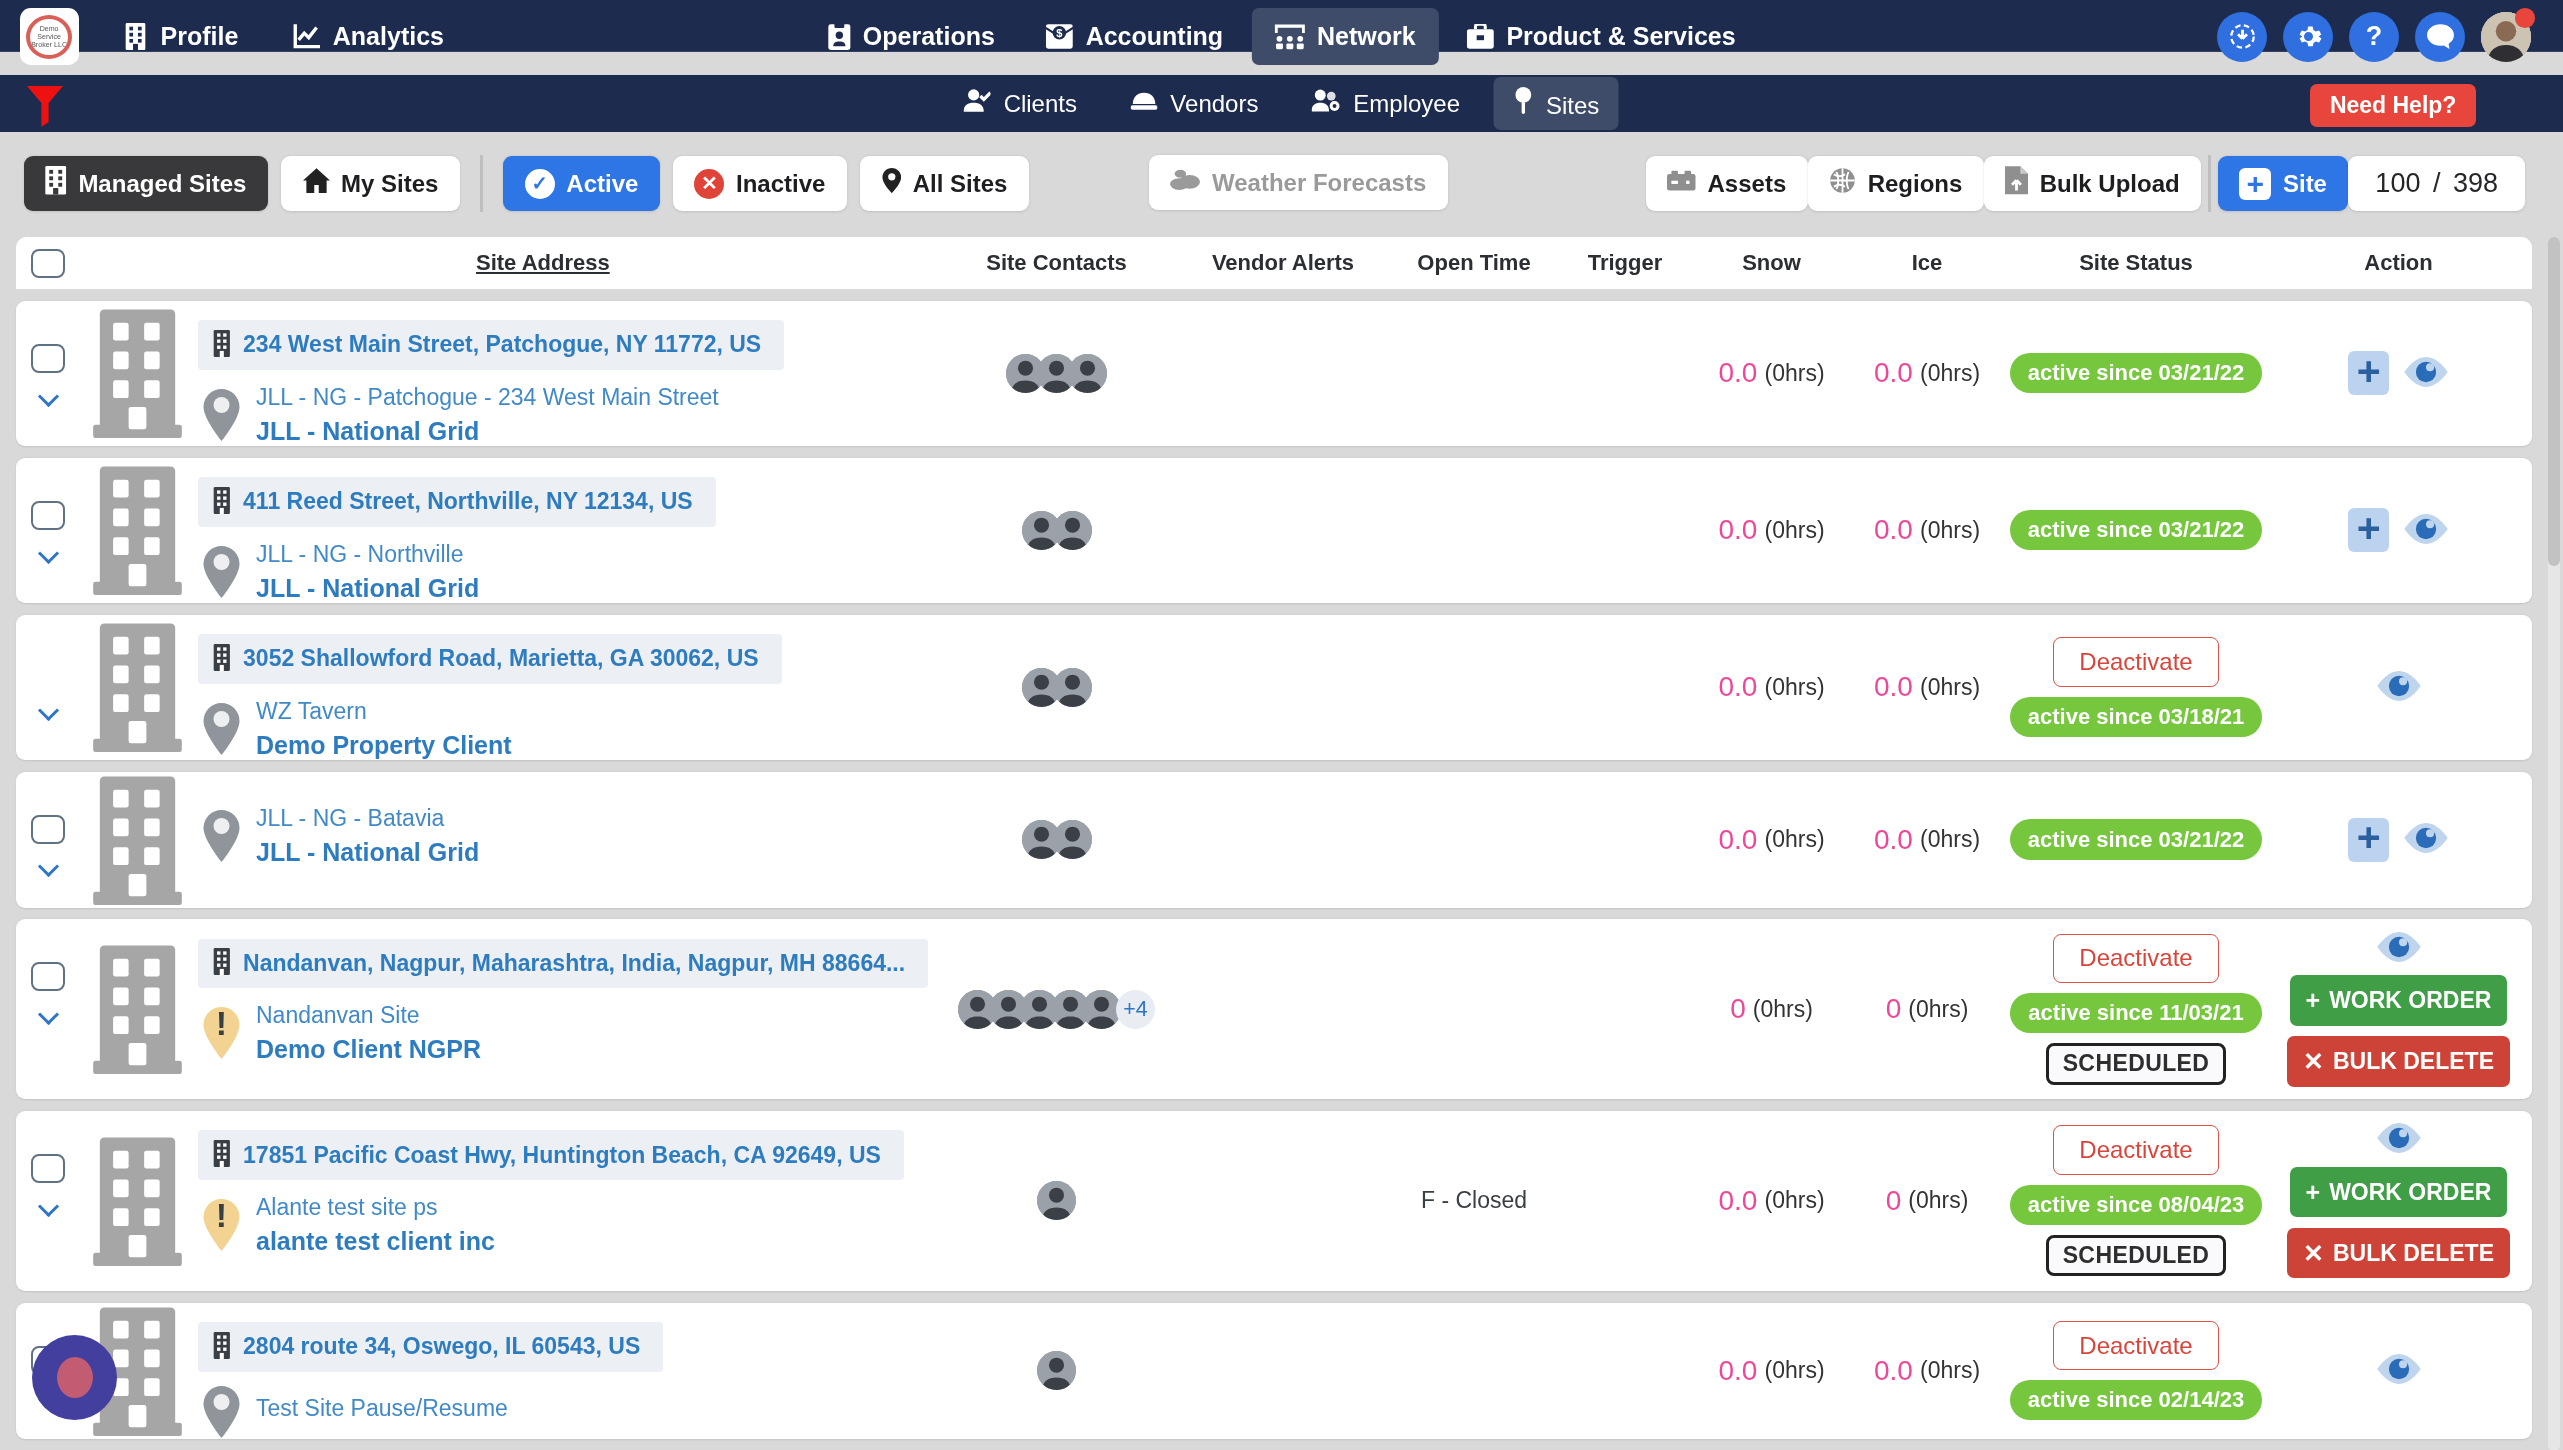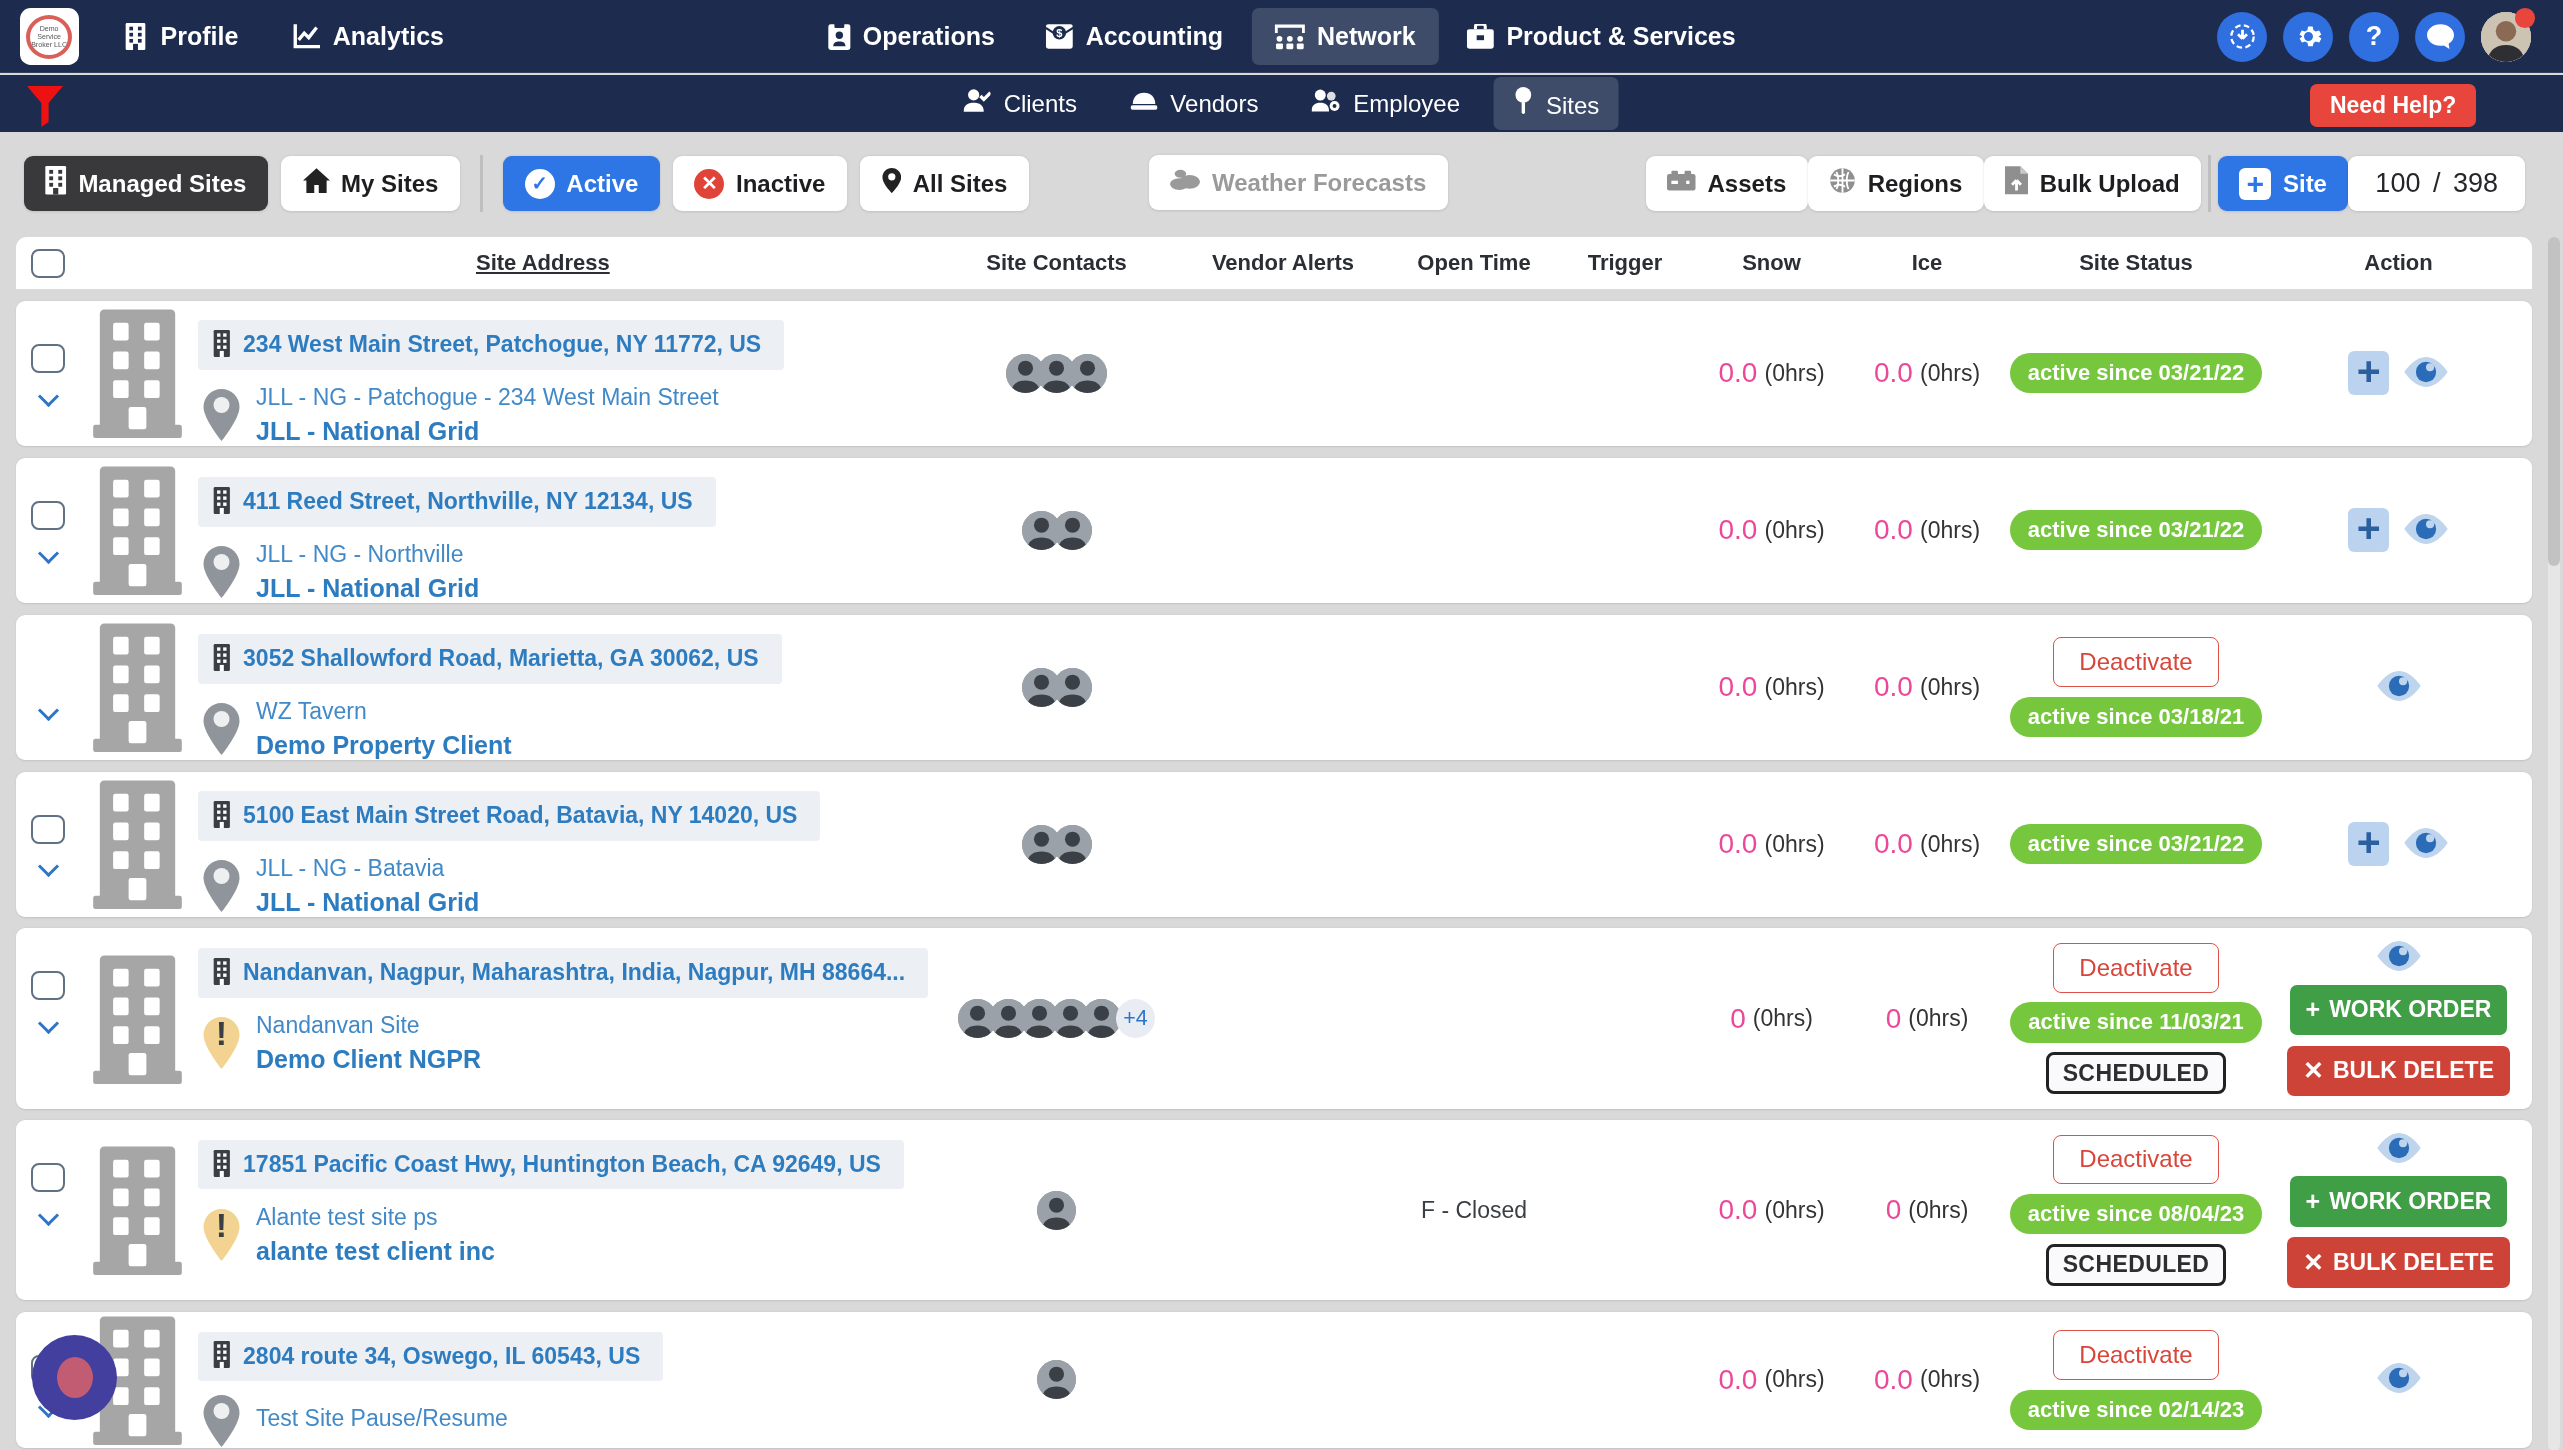--- a/index.html
+++ b/index.html
@@ -1,21 +1,21 @@
 <!DOCTYPE html>
 <html style="font-size:14.2px"><head>
 <meta charset="utf-8">
 <style>
   * { margin:0; padding:0; box-sizing:border-box; }
   html,body { width:2563px; height:1451px; overflow:hidden; background:#d9d9d9;
               font-family:"Liberation Sans", sans-serif; }
   .hidden { visibility:hidden; }
 
   
-  .nav1 { position:absolute; top:0; left:0; width:2563px; height:73px; background:#1d2b4e;
+  .nav1 { position:absolute; top:0; left:0; width:2563px; height:52px; background:#1d2b4e;
           border-bottom:1.8px solid #33415f; z-index:20; }
   .logo-card { position:absolute; left:19.6px; top:8px; width:59px; height:57px; background:#fff;
                border-radius:10.7px; display:flex; align-items:center; justify-content:center; }
   .logo-oval { width:46px; height:44px; border:4.4px solid #d96059; border-radius:50%;
                display:flex; align-items:center; justify-content:center; text-align:center;
                font-size:7.1px; line-height:8px; color:#555; overflow:hidden; }
   .nav-left { position:absolute; left:100px; top:0; height:73px; display:flex; align-items:center; gap:9px; }
   .nav-center { position:absolute; left:50%; transform:translateX(-50%); top:0; height:73px;
                 display:flex; align-items:center; gap:5.3px; }
   .nav-item { display:flex; align-items:center; gap:12.5px; color:#fff; font-size:25px; font-weight:600;
@@ -716,35 +716,20 @@
                 <rect x="9" y="21" width="7" height="8" rx="1"></rect>
                 <rect x="23" y="21" width="7" height="8" rx="1"></rect>
                 <rect x="9" y="34" width="7" height="8" rx="1"></rect>
                 <rect x="23" y="34" width="7" height="8" rx="1"></rect>
                 <rect x="16" y="46" width="8" height="10" rx="1"></rect>
               </g>
             </svg>
       </span>
     </div>
     <div class="cell addr-cell">
-      <div class="addr-pill">
-        <span><svg width="19.6" height="27" viewBox="0 0 14 20">
-                <rect x="1" y="0" width="12" height="20" rx="1" fill="#3a3f46"></rect>
-                <g fill="#fff">
-                  <rect x="3.5" y="2.5" width="2.5" height="2.5"></rect>
-                  <rect x="8" y="2.5" width="2.5" height="2.5"></rect>
-                  <rect x="3.5" y="7" width="2.5" height="2.5"></rect>
-                  <rect x="8" y="7" width="2.5" height="2.5"></rect>
-                  <rect x="3.5" y="11.5" width="2.5" height="2.5"></rect>
-                  <rect x="8" y="11.5" width="2.5" height="2.5"></rect>
-                  <rect x="5.5" y="15.5" width="3" height="4.5"></rect>
-                </g>
-              </svg></span>
-        <span class="addr-text">5100 East Main Street Road, Batavia, NY 14020, US</span>
-      </div>
       <div class="site-block">
         <svg class="pin-icon" width="37" height="52" viewBox="0 0 36 52">
               <path d="M18 0C8 0 0 8 0 18c0 12 18 34 18 34s18-22 18-34C36 8 28 0 18 0z"></path>
               <circle cx="18" cy="16" r="8" fill="#ffffff" opacity="0.85" class="pin-hole"></circle>
               <text class="bang" x="18" y="28" text-anchor="middle">!</text>
             </svg>
         <div class="site-lines">
           <span class="site-name">JLL - NG - Batavia</span>
           <span class="client-name">JLL - National Grid</span>
         </div>

